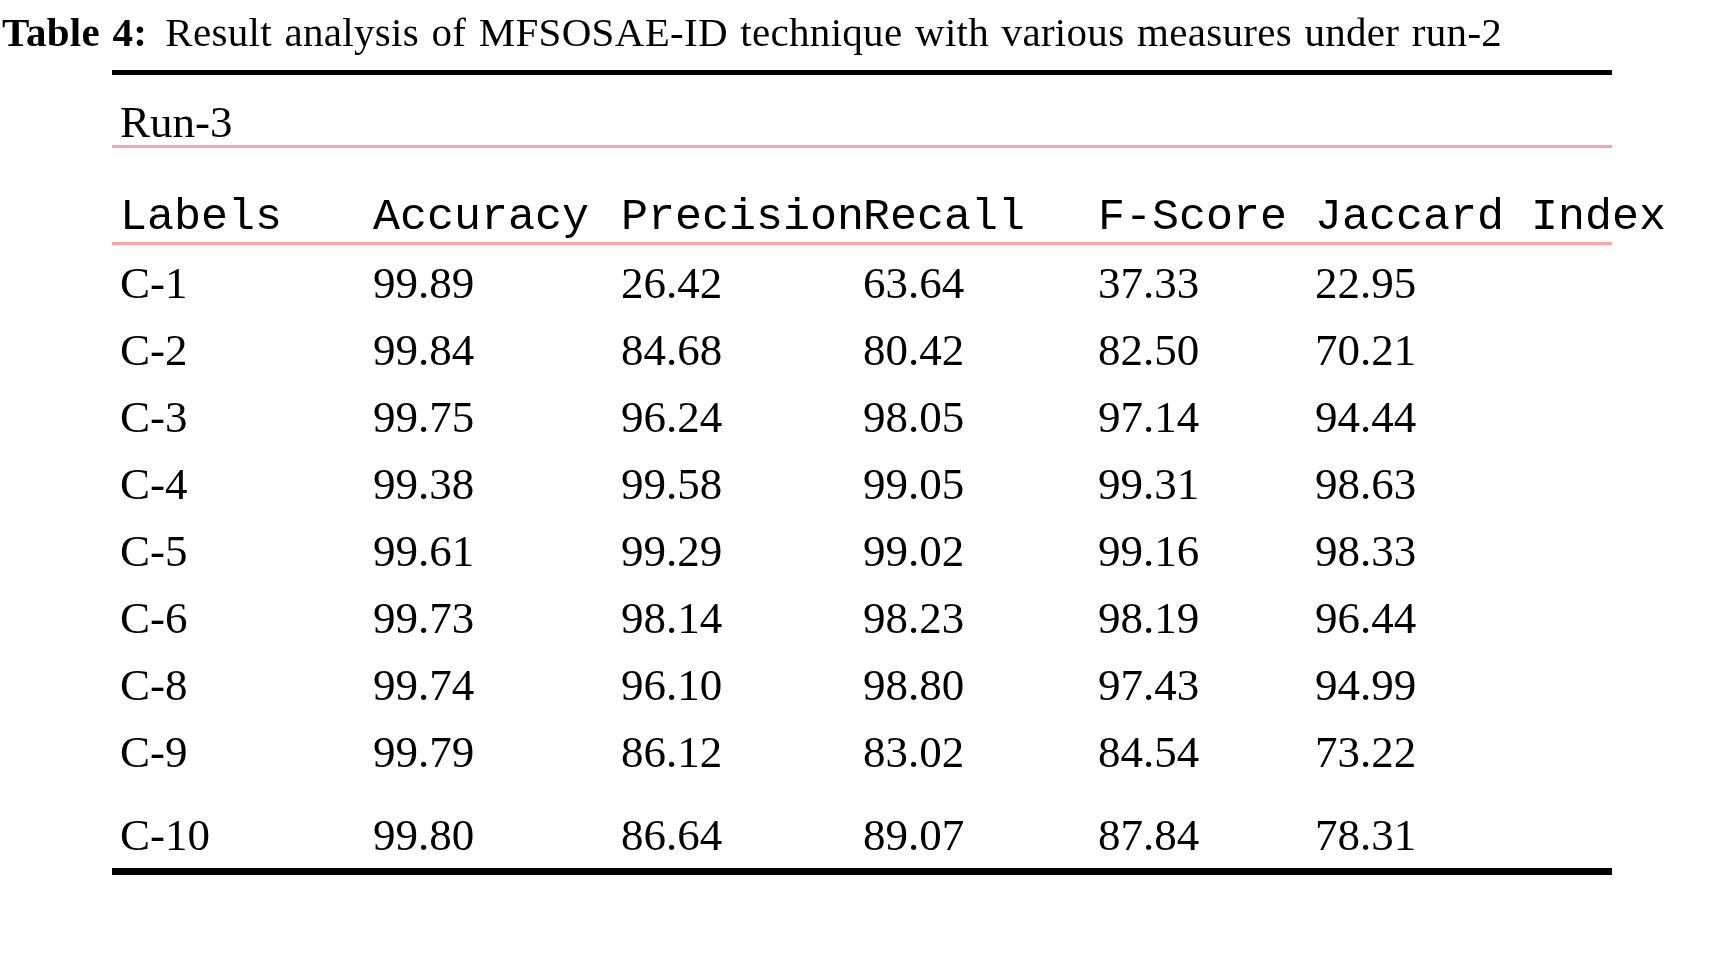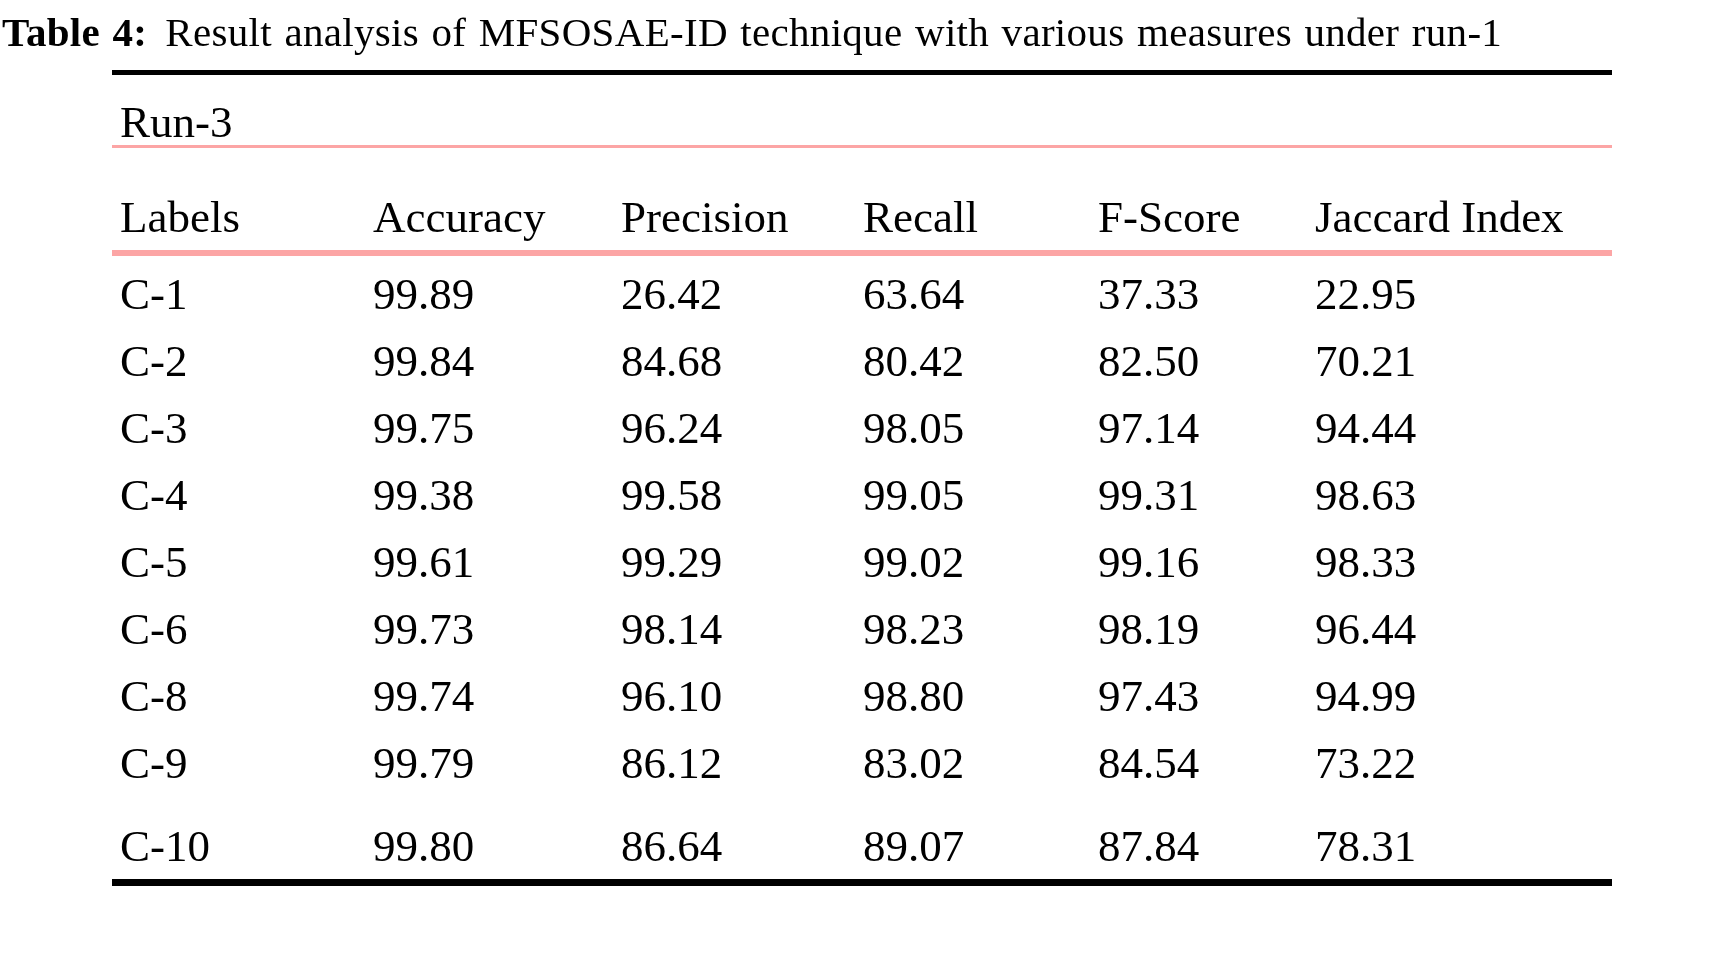--- a/index.html
+++ b/index.html
@@ -49,38 +49,39 @@
     font-weight: normal;
     white-space: nowrap;
   }
   tr.group-row td {
     border-top: 5px solid #000;
     border-bottom: 3px solid #fca5a5;
     height: 70px;
     padding-bottom: 0;
   }
   tr.header-row th {
-    border-bottom: 6px solid #fca5a5;
+    border-bottom: 3px solid #fca5a5;
     height: 92px;
-    padding-bottom: 10px;
+    padding-bottom: 2px;
+    font-family: Liberation Mono, monospace;
   }
   tr.data-row td {
     height: 61px;
   }
   tr.last-data-row td {
     height: 77px;
     padding-bottom: 10px;
     border-bottom: 7px solid #000;
   }
 </style>
 </head>
 <body>
 
 <div class="caption">
-  <span class="caption-label">Table 4:</span><span>Result analysis of MFSOSAE-ID technique with various measures under run-1</span>
+  <span class="caption-label">Table 4:</span><span>Result analysis of MFSOSAE-ID technique with various measures under run-2</span>
 </div>
 
 <table class="results">
   <colgroup>
     <col style="width:253px">
     <col style="width:248px">
     <col style="width:242px">
     <col style="width:235px">
     <col style="width:217px">
     <col style="width:305px">

